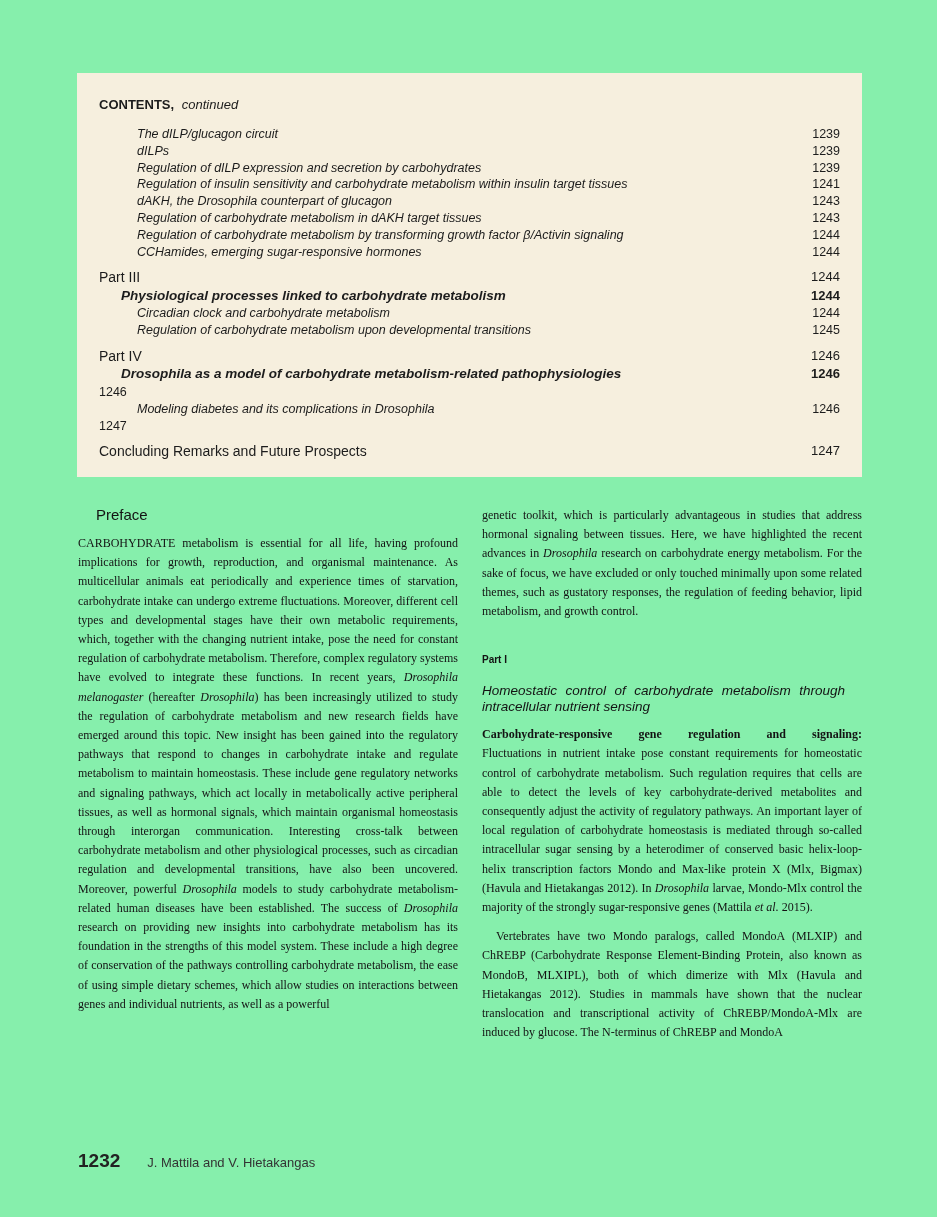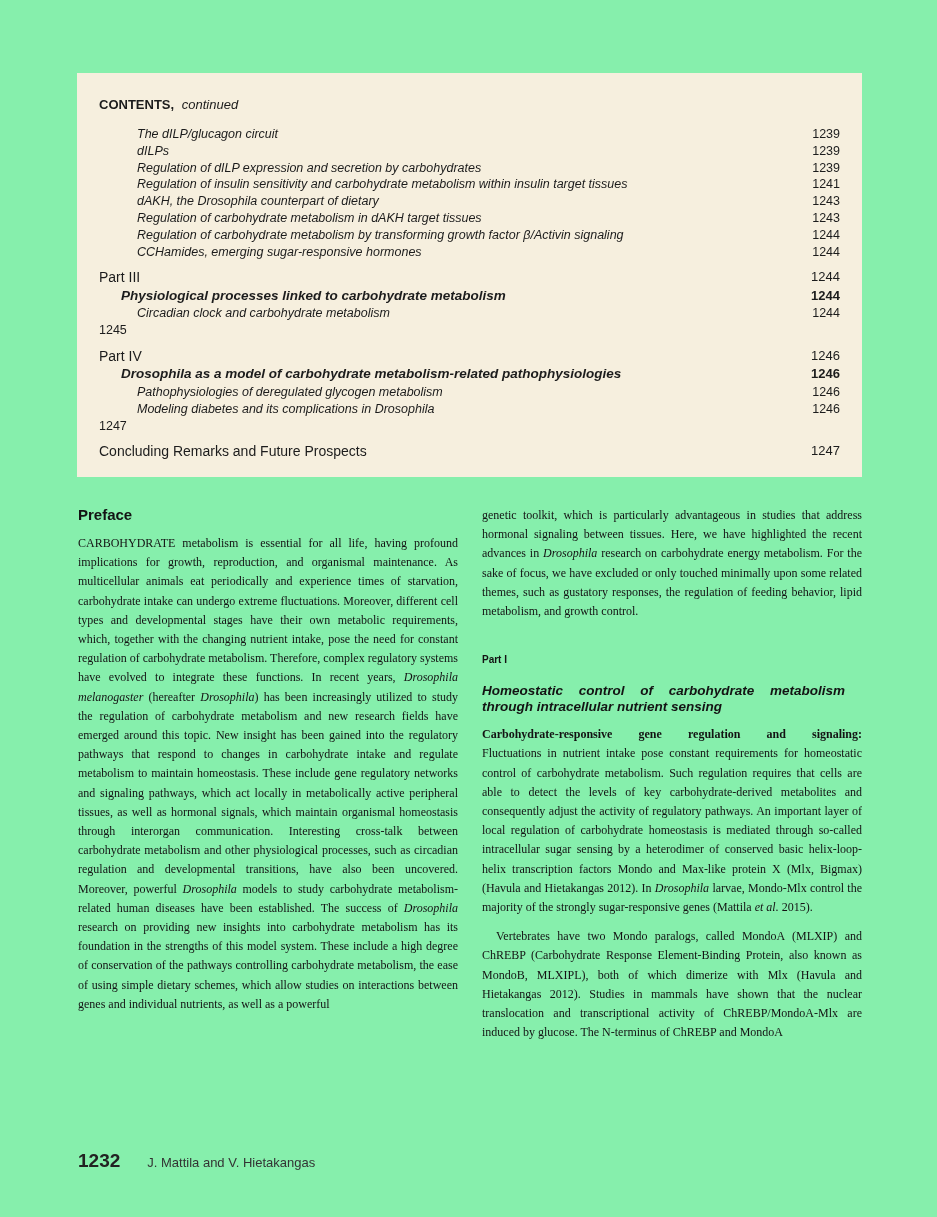--- a/index.html
+++ b/index.html
@@ -40,27 +40,27 @@
   .body-text {
     font-family:"Liberation Serif", serif;
     font-size:12px; line-height:19.2px; text-align:justify; margin:0;
   }
   .seg-i { font-style:italic; }
   .seg-bi {
     font-weight:bold; 
     display:block; text-align-last:justify;
   }
   .preface-heading {
-    font-size:15px; font-weight:bold; line-height:18px; margin:0 0 10px 0;
+    font-size:15px; font-weight:normal; line-height:18px; margin:0 0 10px 18px;
   }
   .part-heading {
     font-size:10px; font-weight:bold; line-height:18px; margin:30px 0 0 0;
   }
   .section-heading {
-    font-size:13.5px; font-weight:bold; font-style:italic;
+    font-size:13.5px; font-weight:normal; font-style:italic;
     line-height:16px; margin:14px 17px 0 0; text-align:justify;
   }
   .para-2 { margin-top:10px; }
   .para-indent { text-indent:14px; }
 
   
   .footer {
     position:absolute; left:78px; top:1150px;
     display:flex; align-items:baseline; color:#222222;
   }
@@ -88,21 +88,21 @@
         </div>
         <div class="toc-row lvl2">
           <span class="toc-label">Regulation of dILP expression and secretion by carbohydrates</span>
           <span class="toc-page">1239</span>
         </div>
         <div class="toc-row lvl2">
           <span class="toc-label">Regulation of insulin sensitivity and carbohydrate metabolism within insulin target tissues</span>
           <span class="toc-page">1241</span>
         </div>
         <div class="toc-row lvl2">
-          <span class="toc-label">dAKH, the Drosophila counterpart of dietary</span>
+          <span class="toc-label">dAKH, the Drosophila counterpart of glucagon</span>
           <span class="toc-page">1243</span>
         </div>
         <div class="toc-row lvl2">
           <span class="toc-label">Regulation of carbohydrate metabolism in dAKH target tissues</span>
           <span class="toc-page">1243</span>
         </div>
         <div class="toc-row lvl2">
           <span class="toc-label">Regulation of carbohydrate metabolism by transforming growth factor β/Activin signaling</span>
           <span class="toc-page">1244</span>
         </div>
@@ -116,32 +116,32 @@
         </div>
         <div class="toc-row lvl1">
           <span class="toc-label">Physiological processes linked to carbohydrate metabolism</span>
           <span class="toc-page">1244</span>
         </div>
         <div class="toc-row lvl2">
           <span class="toc-label">Circadian clock and carbohydrate metabolism</span>
           <span class="toc-page">1244</span>
         </div>
         <div class="toc-row lvl2">
+          <span class="toc-label">Regulation of carbohydrate metabolism upon developmental transitions</span>
           <span class="toc-page">1245</span>
         </div>
         <div class="toc-row lvl0 gap">
           <span class="toc-label">Part IV</span>
           <span class="toc-page">1246</span>
         </div>
         <div class="toc-row lvl1">
           <span class="toc-label">Drosophila as a model of carbohydrate metabolism-related pathophysiologies</span>
           <span class="toc-page">1246</span>
         </div>
         <div class="toc-row lvl2">
-          <span class="toc-label">Pathophysiologies of deregulated glycogen metabolism</span>
           <span class="toc-page">1246</span>
         </div>
         <div class="toc-row lvl2">
           <span class="toc-label">Modeling diabetes and its complications in Drosophila</span>
           <span class="toc-page">1246</span>
         </div>
         <div class="toc-row lvl2">
           <span class="toc-page">1247</span>
         </div>
         <div class="toc-row lvl0 gap">

